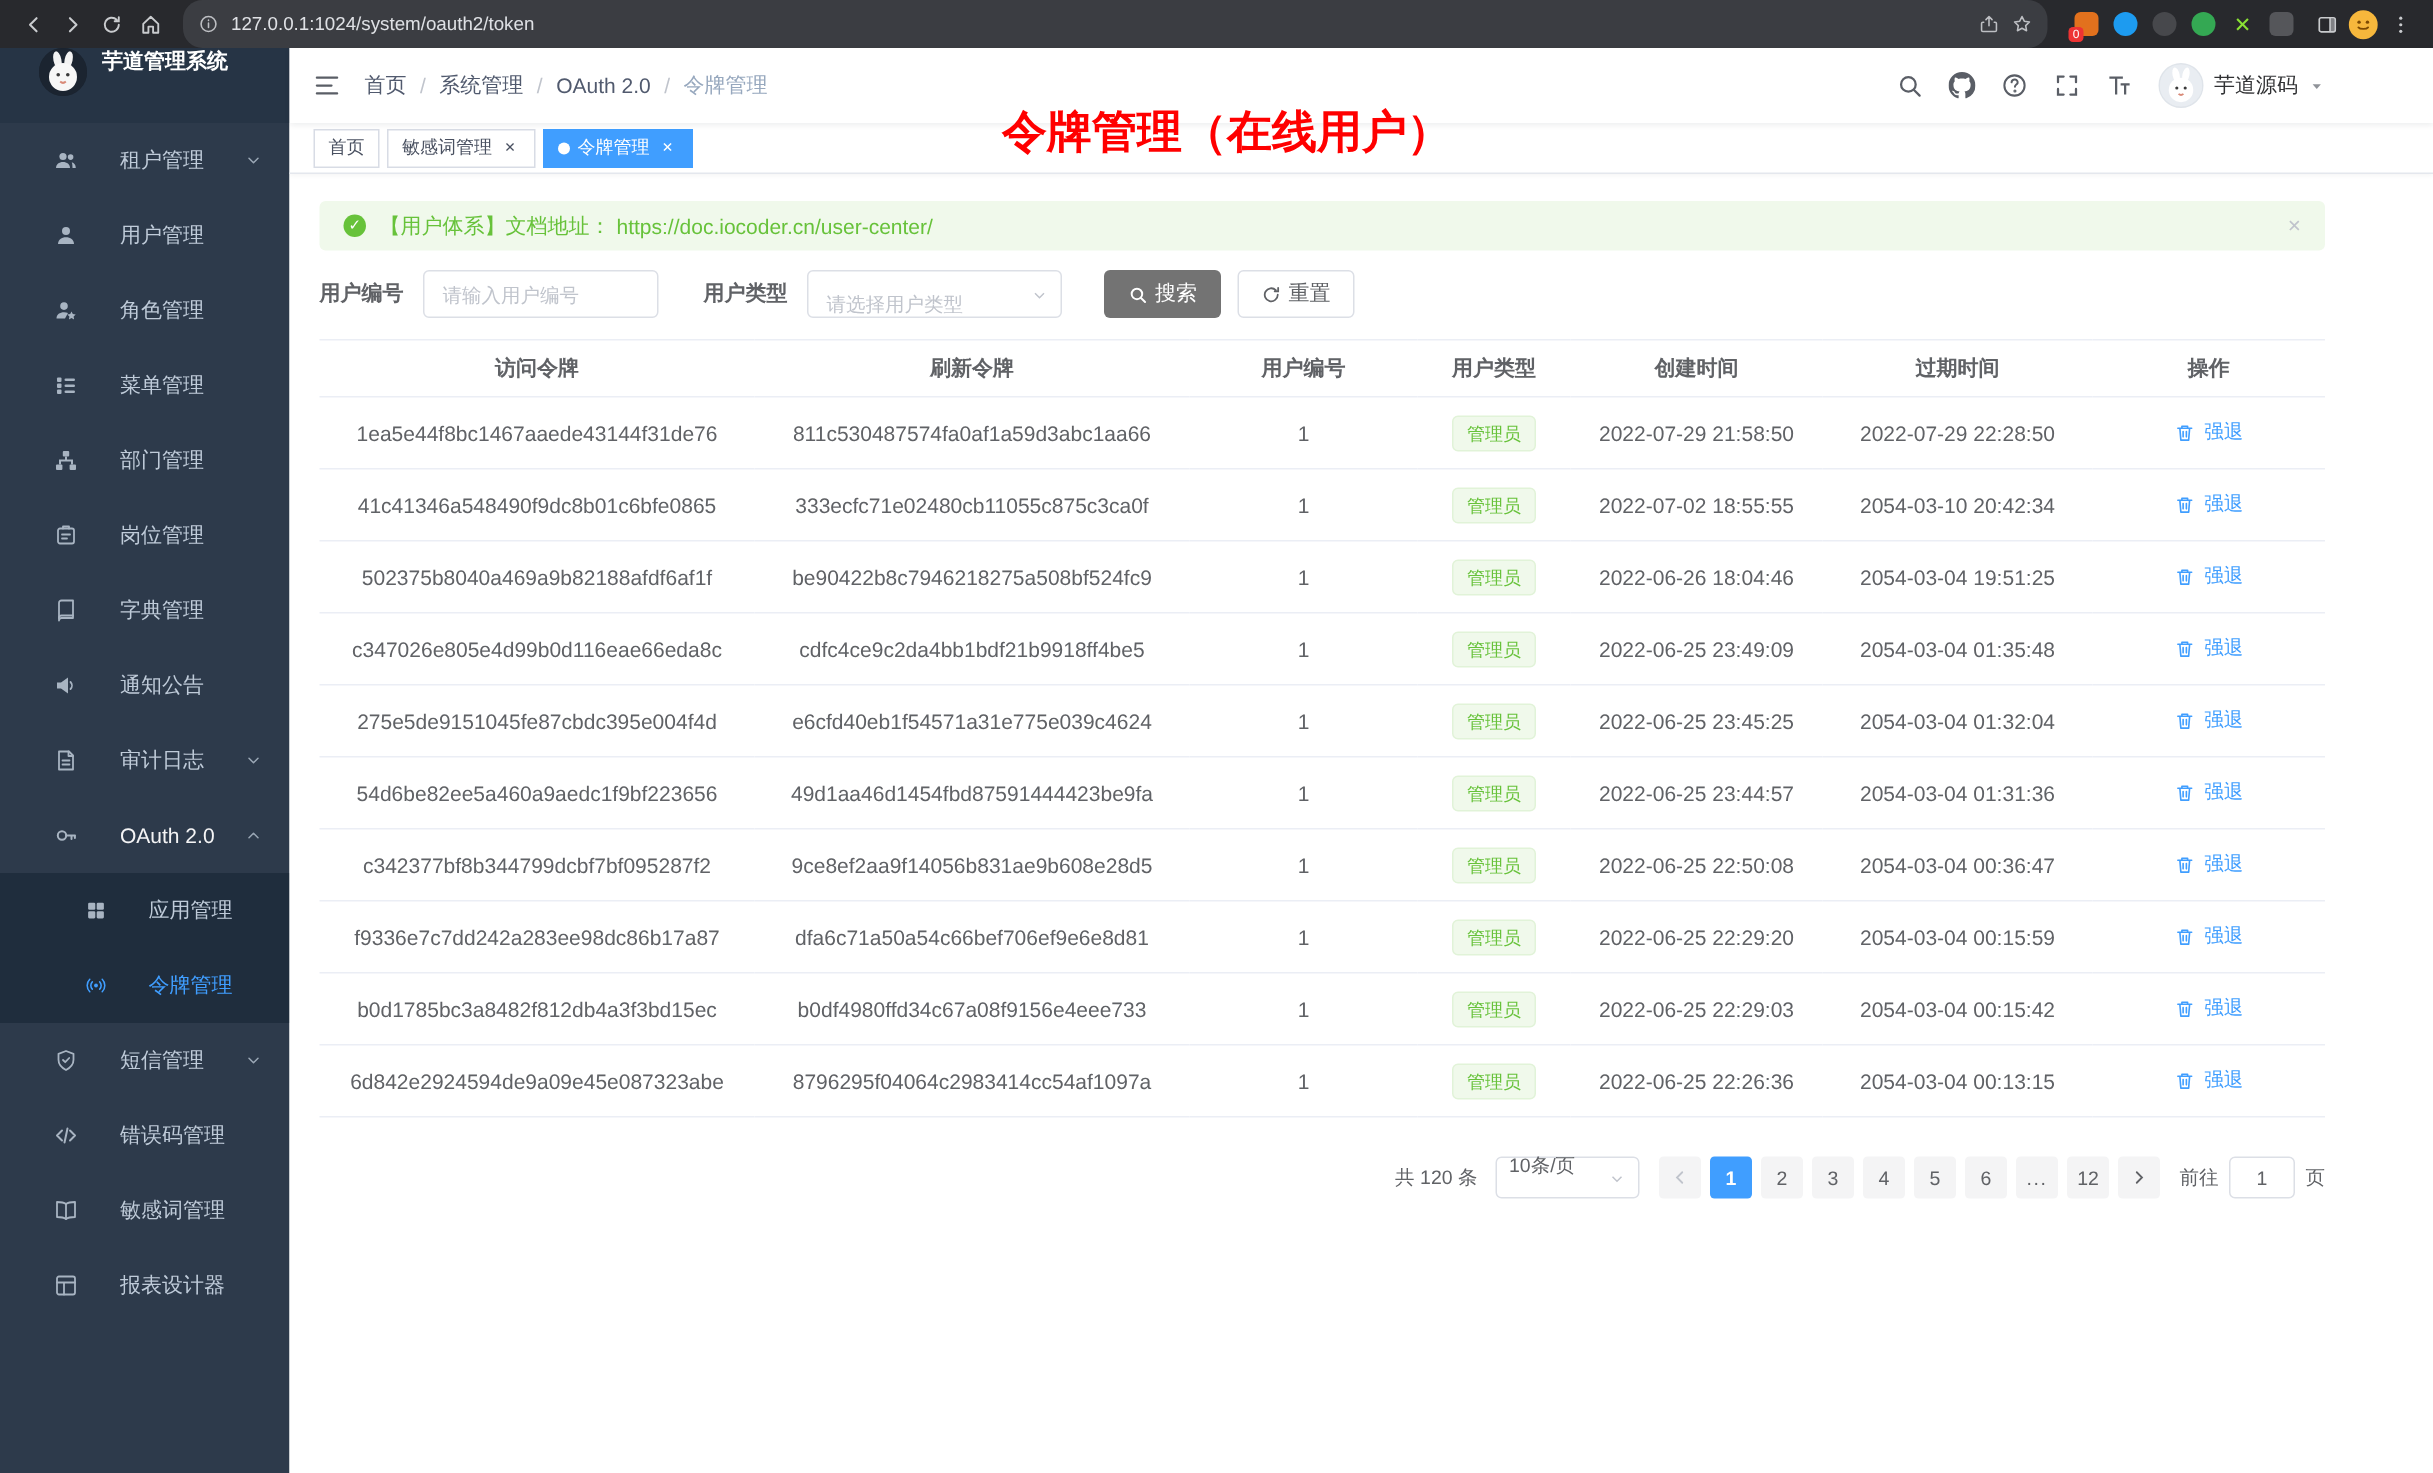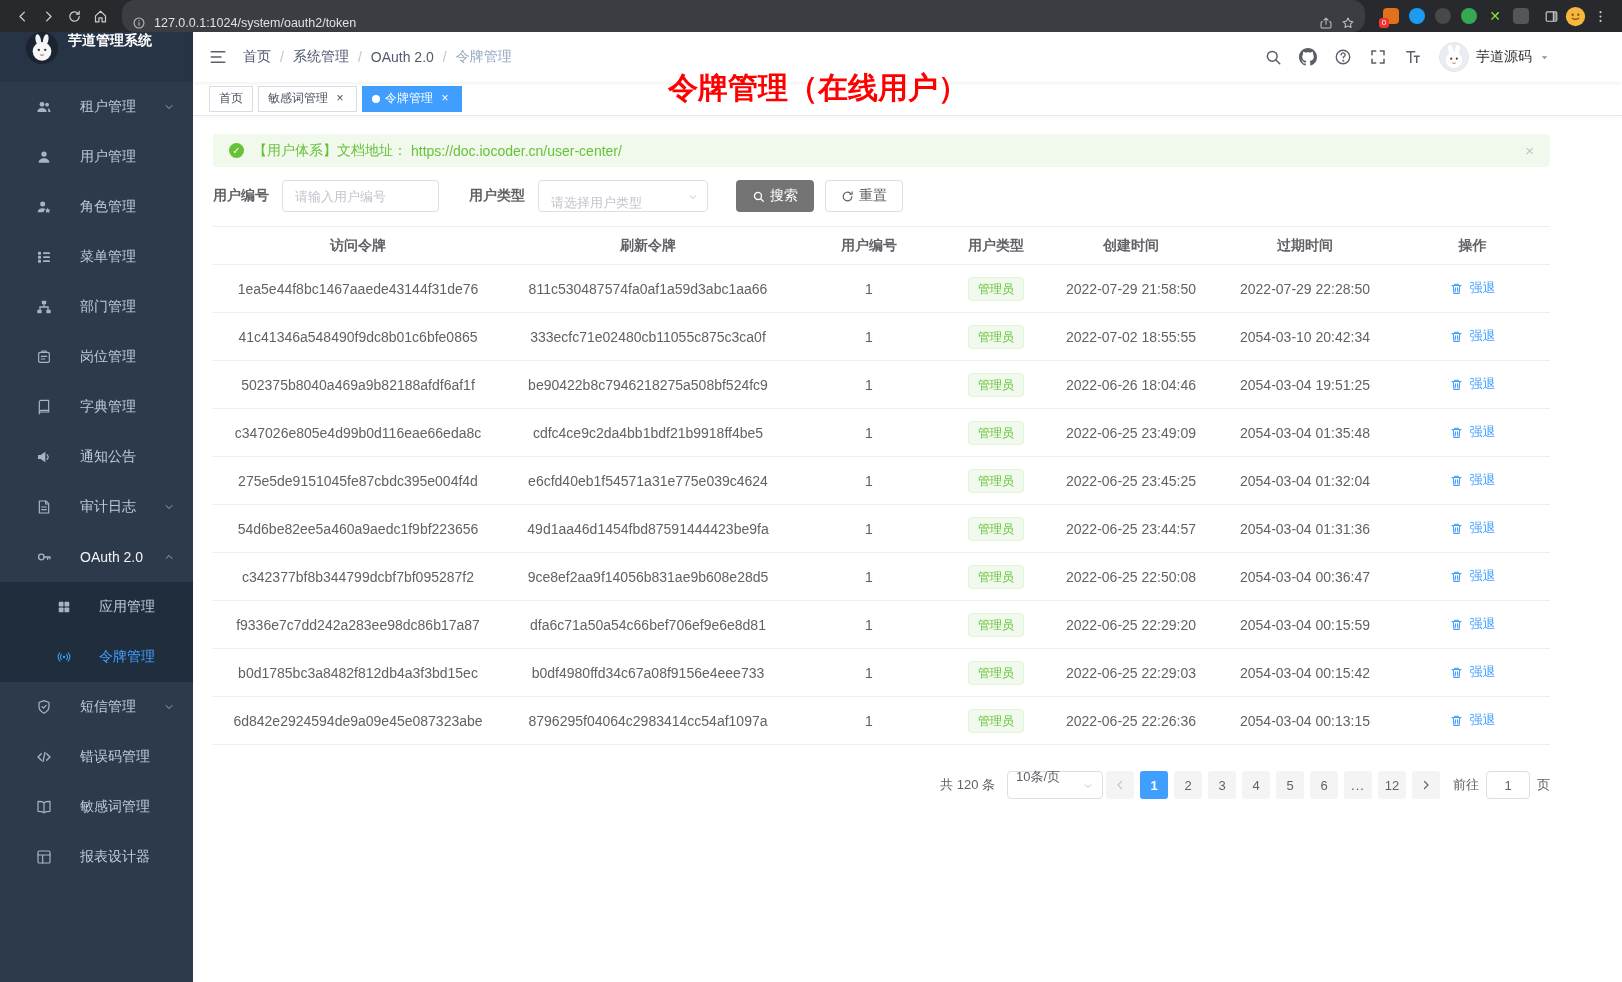--- a/index.html
+++ b/index.html
@@ -6,21 +6,21 @@
 html,body{width:1622px;height:982px;overflow:hidden;background:#fff;
   font-family:"Liberation Sans","DejaVu Sans",sans-serif;-webkit-font-smoothing:antialiased}
 svg{display:block}
 .icon{display:inline-flex;flex:none}
 .icon svg{width:100%;height:100%}
 
 
 .browser{height:32px;background:#28292d;display:flex;align-items:center;padding:0 10px;gap:2px}
 .b-btn{width:24px;height:24px;display:flex;align-items:center;justify-content:center;color:#c9cbce;border-radius:50%;cursor:pointer;flex:none}
 .b-btn svg{width:15px;height:15px}
-.omnibox{flex:1;height:24px;margin:0 8px;background:#3b3d42;border-radius:13px;display:flex;align-items:flex-start;padding:16px 10px;gap:8px;cursor:text;min-width:0}
+.omnibox{flex:1;height:24px;margin:0 8px;background:#3b3d42;border-radius:13px;display:flex;align-items:center;padding:16px 10px;gap:8px;cursor:text;min-width:0}
 .omni-ic{color:#bdbfc3;flex:none}
 .omni-ic svg{width:14px;height:14px}
 .url{font-size:12.5px;color:#dfe1e5;flex:1;white-space:nowrap;overflow:hidden}
 .ext-row{display:flex;align-items:center;gap:10px;margin:0 8px;flex:none}
 .ext{width:16px;height:16px;border-radius:50%;position:relative;display:inline-flex;align-items:center;justify-content:center;cursor:pointer;flex:none}
 .ext-orange{background:#e2711d;border-radius:4px}
 .ext-blue{background:#1d9bf0}
 .ext-dark{background:#47484c}
 .ext-green{background:#34a853}
 .ext-x{background:transparent;color:#8ae234;font-weight:bold;font-size:14px}
@@ -100,21 +100,21 @@
 table{width:100%;border-collapse:collapse;table-layout:fixed;border-top:1px solid #ebeef5}
 th{height:38px;font-size:14px;font-weight:bold;color:#606266;text-align:center;border-bottom:1px solid #ebeef5;white-space:nowrap;overflow:hidden}
 td{height:48px;font-size:14px;color:#606266;text-align:center;border-bottom:1px solid #ebeef5;white-space:nowrap;overflow:hidden}
 .tag-success{display:inline-block;background:#f0f9eb;border:1px solid #e1f3d8;color:#67c23a;font-size:12px;line-height:1;padding:5px 9px;border-radius:4px}
 .action-link{display:inline-flex;align-items:center;gap:7px;color:#409eff;font-size:13px;cursor:pointer}
 .action-link .icon{width:13px;height:13px}
 
 
 .pagination{margin-top:26px;display:flex;align-items:center;justify-content:flex-end;font-size:13px;color:#606266}
 .pg-total{margin-right:12px;white-space:nowrap}
-.pg-size{width:96px;height:28px;border:1px solid #dcdfe6;border-radius:4px;display:flex;align-items:center;padding:0 24px 16px 8px;position:relative;cursor:pointer;white-space:nowrap}
+.pg-size{width:96px;height:28px;border:1px solid #dcdfe6;border-radius:4px;display:flex;align-items:center;padding:0 24px 16px 8px;position:relative;cursor:pointer;margin-right:10px;white-space:nowrap}
 .pg-size .sel-chev{top:8px}
 .pg-arrow,.pg-btn{min-width:28px;height:28px;margin:0 3px;background:#f4f4f5;border-radius:3px;display:inline-flex;align-items:center;justify-content:center;cursor:pointer;color:#606266;padding:0 4px}
 .pg-arrow svg{width:12px;height:12px}
 .pg-arrow.disabled{color:#c0c4cc;cursor:default}
 .pg-btn.active{background:#409eff;color:#fff;font-weight:bold}
 .pg-btn.more{letter-spacing:1px;color:#606266}
 .pg-goto{display:flex;align-items:center;gap:7px;margin-left:10px;white-space:nowrap}
 .pg-input{width:44px;height:28px;border:1px solid #dcdfe6;border-radius:4px;text-align:center;font-size:13px;color:#606266;outline:none;font-family:inherit}
 
 

